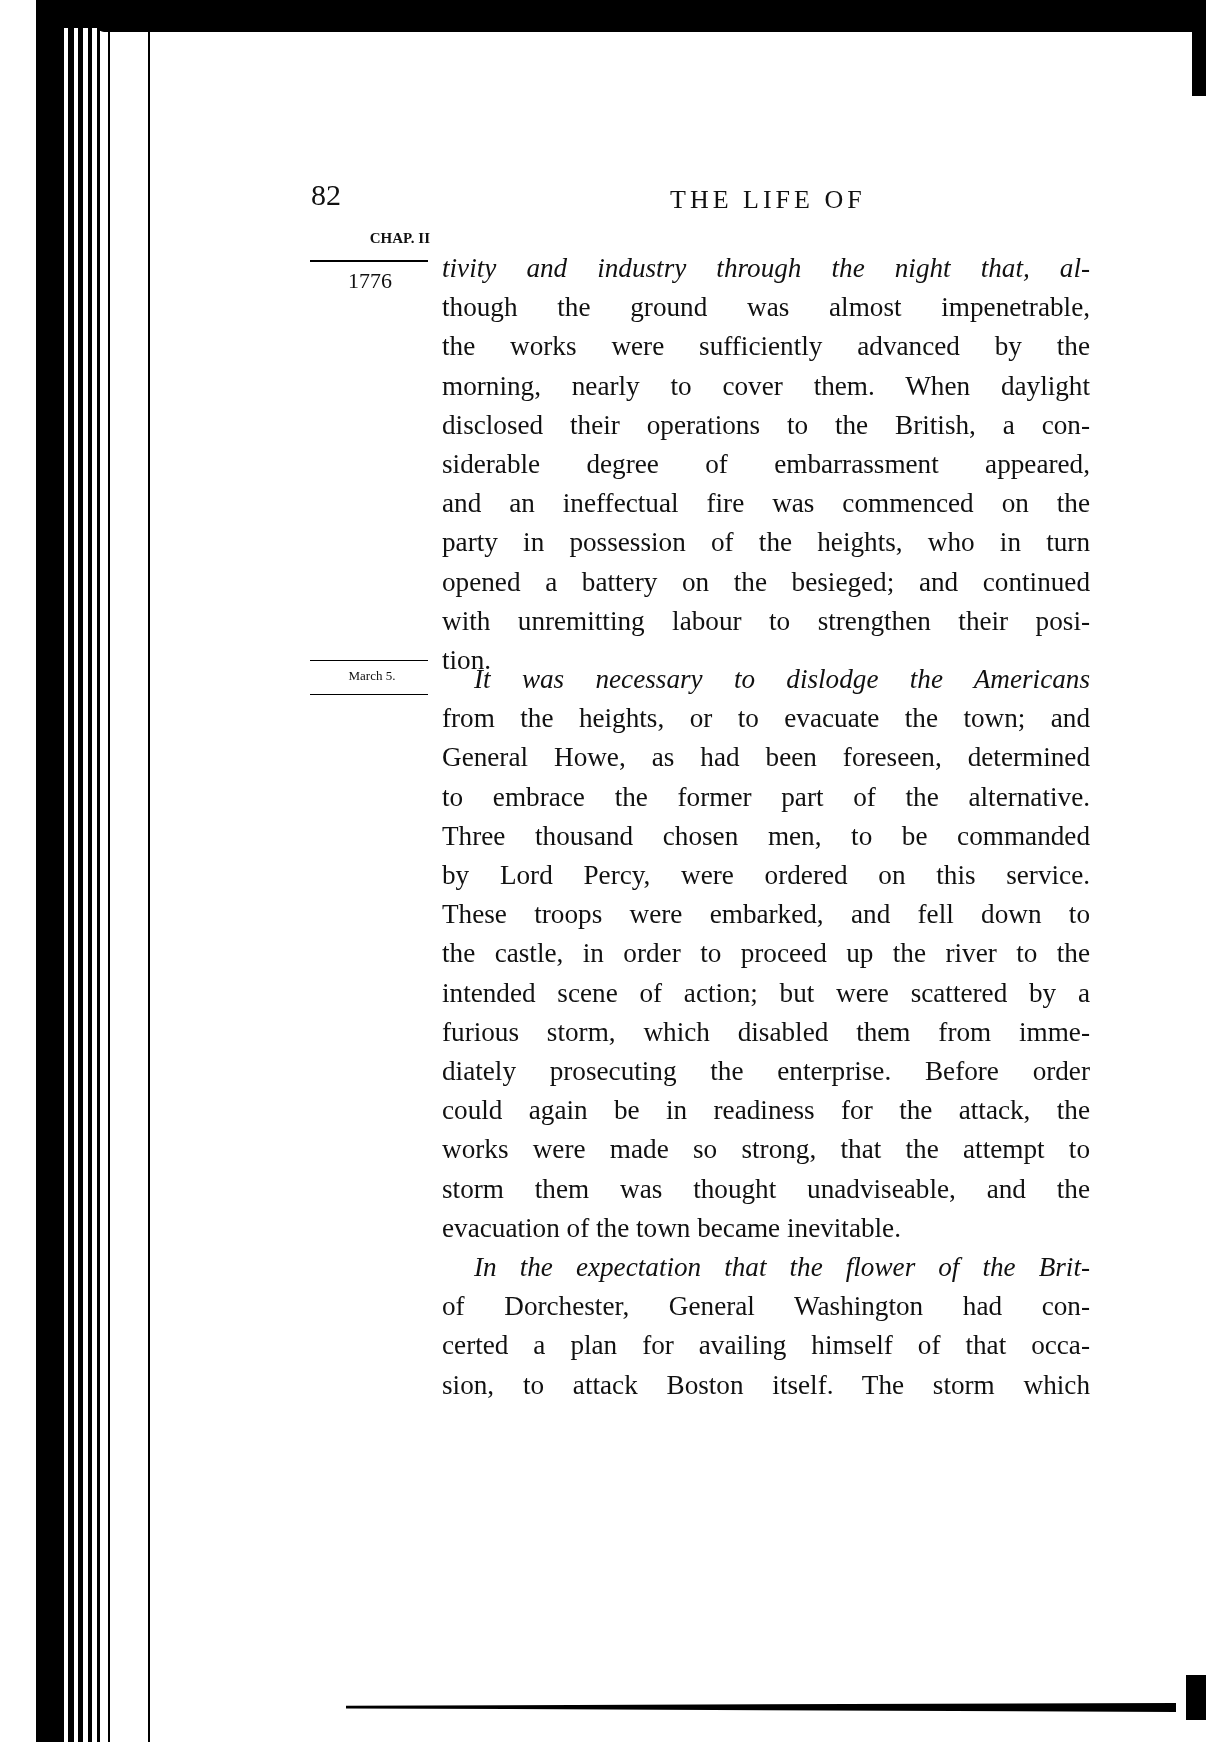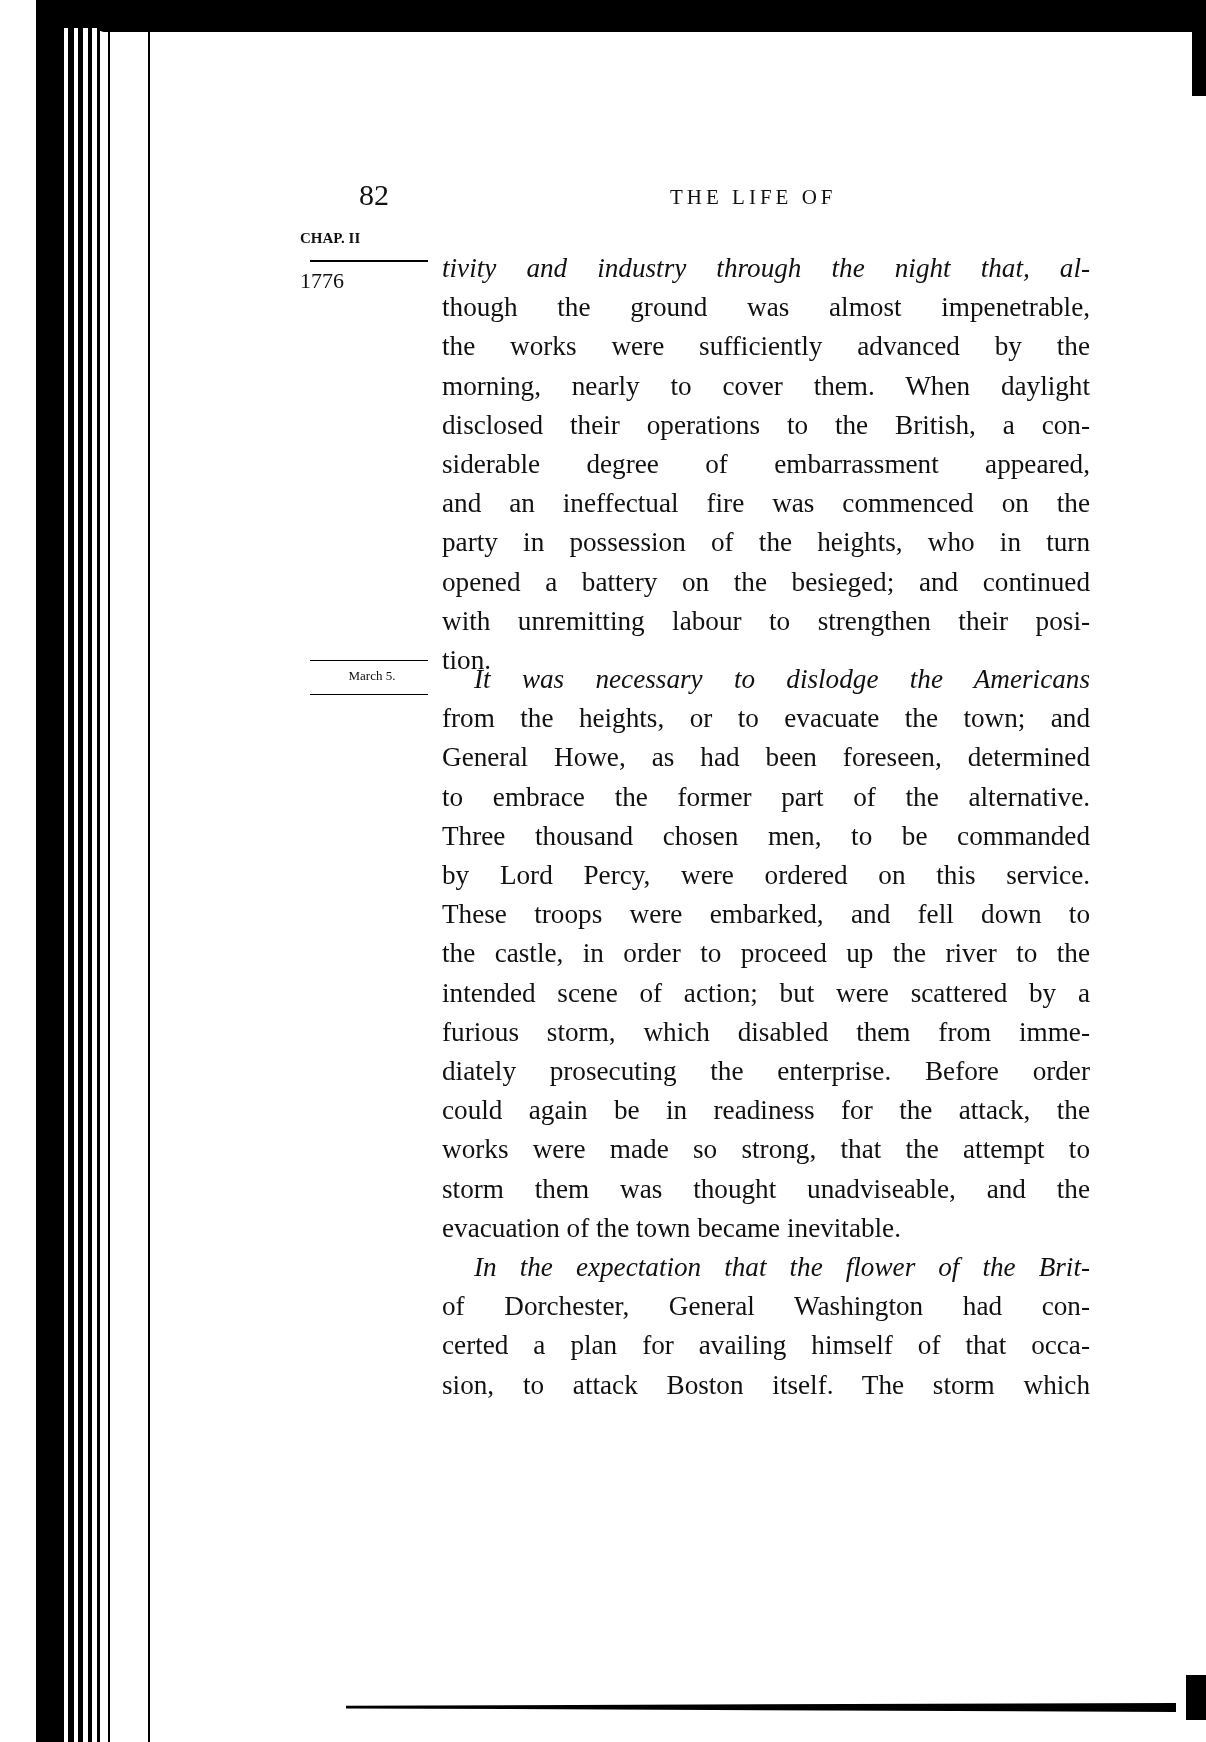--- a/index.html
+++ b/index.html
@@ -3,23 +3,23 @@
 <meta charset="utf-8">
 <style>
   html, body { margin:0; padding:0; background:#fff; }
   body { width:1206px; height:1742px; position:relative; overflow:hidden; font-family:"Liberation Serif","DejaVu Serif",serif; color:#111; }
   .topbar { position:absolute; left:36px; top:0; width:1170px; height:28px; background:#000; }
   .topbar-inner { position:absolute; left:98px; top:26px; width:1108px; height:6px; background:#000; border-radius:0 0 0 6px; }
   .rcorner { position:absolute; right:0; top:0; width:14px; height:96px; background:#000; }
   .edge { position:absolute; top:0; bottom:0; background:#000; }
   .bottom-rule { position:absolute; left:346px; top:1703px; width:830px; height:9px; background:#000; clip-path:polygon(0 30%,100% 0,100% 100%,0 60%); }
   .bottom-corner { position:absolute; right:0; top:1675px; width:20px; height:45px; background:#000; }
-  .page-num { position:absolute; left:311px; top:178px; font-size:30px;margin-left:48px; }
-  .running-head { position:absolute; left:670px; top:185px; font-size:21px; letter-spacing:4px; }
-  .margin { position:absolute; left:300px; width:130px; font-size:14px; }
+  .page-num { position:absolute; left:311px; top:178px; font-size:30px; }
+  .running-head { position:absolute; left:670px; top:185px; font-size:26px; letter-spacing:4px; }
+  .margin { position:absolute; left:300px; width:130px; text-align:right; font-size:14px; }
   .m-rule { position:absolute; left:310px; width:118px; height:2px; background:#000; }
   .text { position:absolute; left:442px; width:648px; font-size:27.2px; line-height:39.2px; text-align:justify; }
   .line { display:block; text-align-last:justify; white-space:nowrap; }
   .line.last { text-align-last:left; }
   .indent { padding-left:32px;font-style:italic; }
   .italic { font-style:italic; }
 </style>
 </head>
 <body>
 

